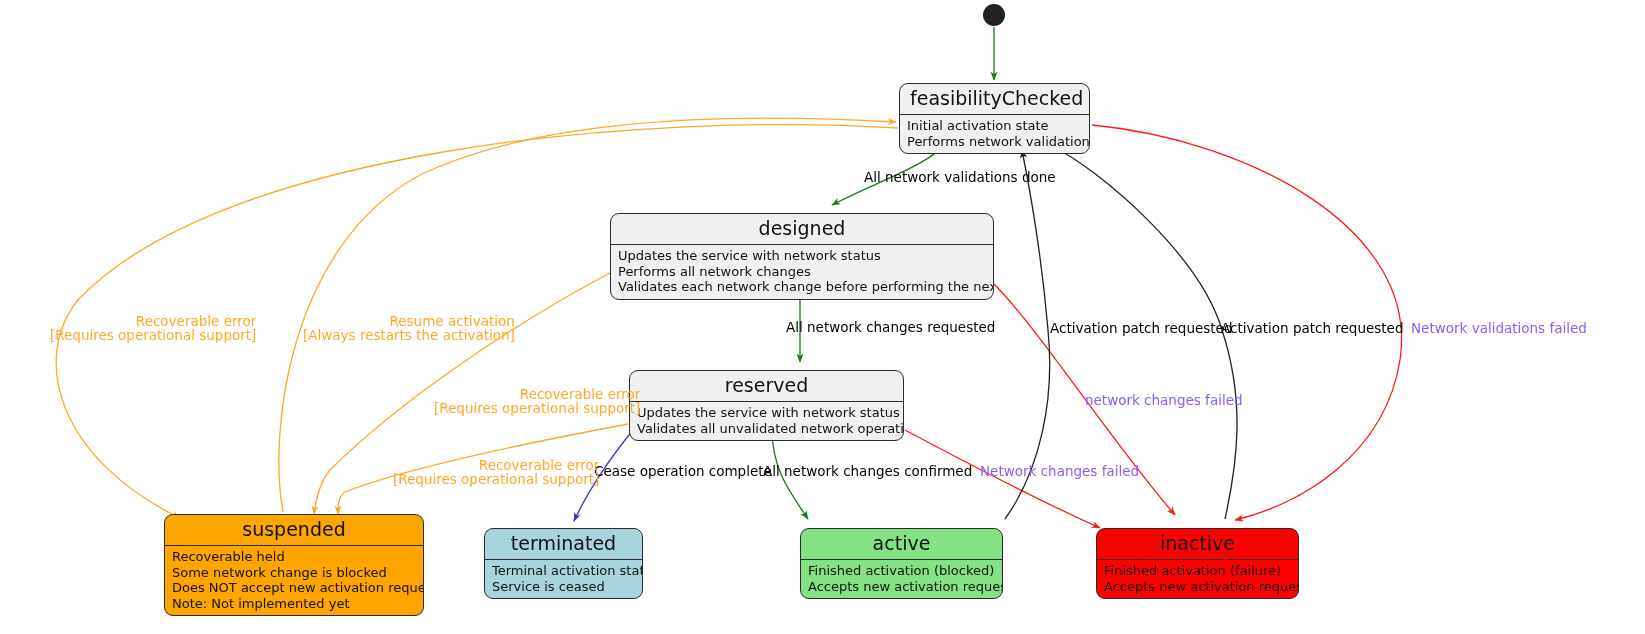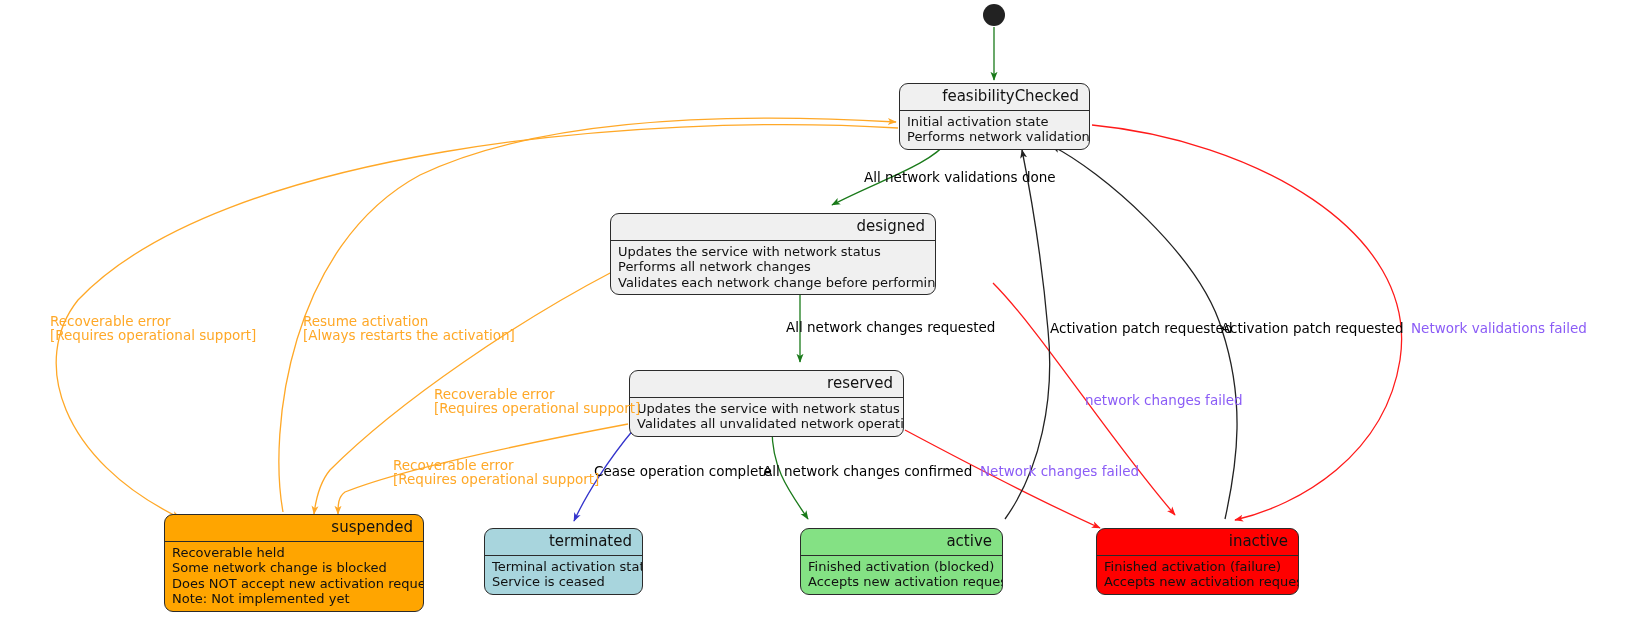--- a/index.html
+++ b/index.html
@@ -29,22 +29,22 @@
   }
   .state-node {
     position: absolute;
     box-sizing: border-box;
     border: 1px solid #2b2b2b;
     border-radius: 9px;
     background: #f0f0f0;
     overflow: hidden;
   }
   .state-title {
-    text-align: right;
-    font-size: 15px;
+    text-align: center;
+    font-size: 19px;
     color: #111111;
     padding: 4px 10px 5px 10px;
     line-height: 1.1;
     white-space: nowrap;
   }
   .state-sep {
     height: 1px;
     background: #2b2b2b;
     width: 100%;
   }
@@ -69,21 +69,21 @@
     position: absolute;
     font-size: 13.5px;
     line-height: 1.07;
     white-space: nowrap;
     color: #111111;
   }
   .edge-label.two-line { line-height: 1.07; }
   .lbl-orange { color: #ffa827; }
   .lbl-red { color: #8b5cf6; }
   .lbl-black { color: #000000; }
-  .center { text-align: left; }
+  .center { text-align: right; }
 
   
   .n-grey   { background: #f0f0f0; }
   .n-orange { background: #ffa500; }
   .n-blue   { background: #a8d5dd; }
   .n-green  { background: #84e184; }
   .n-red    { background: #ff0000; }
 </style>
 </head>
 <body>
@@ -142,21 +142,21 @@
 
   <div class="state-node n-grey" style="left:899px; top:83px; width:191px;">
     <div class="state-title">feasibilityChecked</div>
     <div class="state-sep"></div>
     <div class="state-body">
       <div class="state-line">Initial activation state</div>
       <div class="state-line">Performs network validations</div>
     </div>
   </div>
 
-  <div class="state-node n-grey" style="left:610px; top:213px; width:326px;">
+  <div class="state-node n-grey" style="left:610px; top:213px; width:384px;">
     <div class="state-title">designed</div>
     <div class="state-sep"></div>
     <div class="state-body">
       <div class="state-line">Updates the service with network status</div>
       <div class="state-line">Performs all network changes</div>
       <div class="state-line">Validates each network change before performing the next one</div>
     </div>
   </div>
 
   <div class="state-node n-grey" style="left:629px; top:370px; width:275px;">

